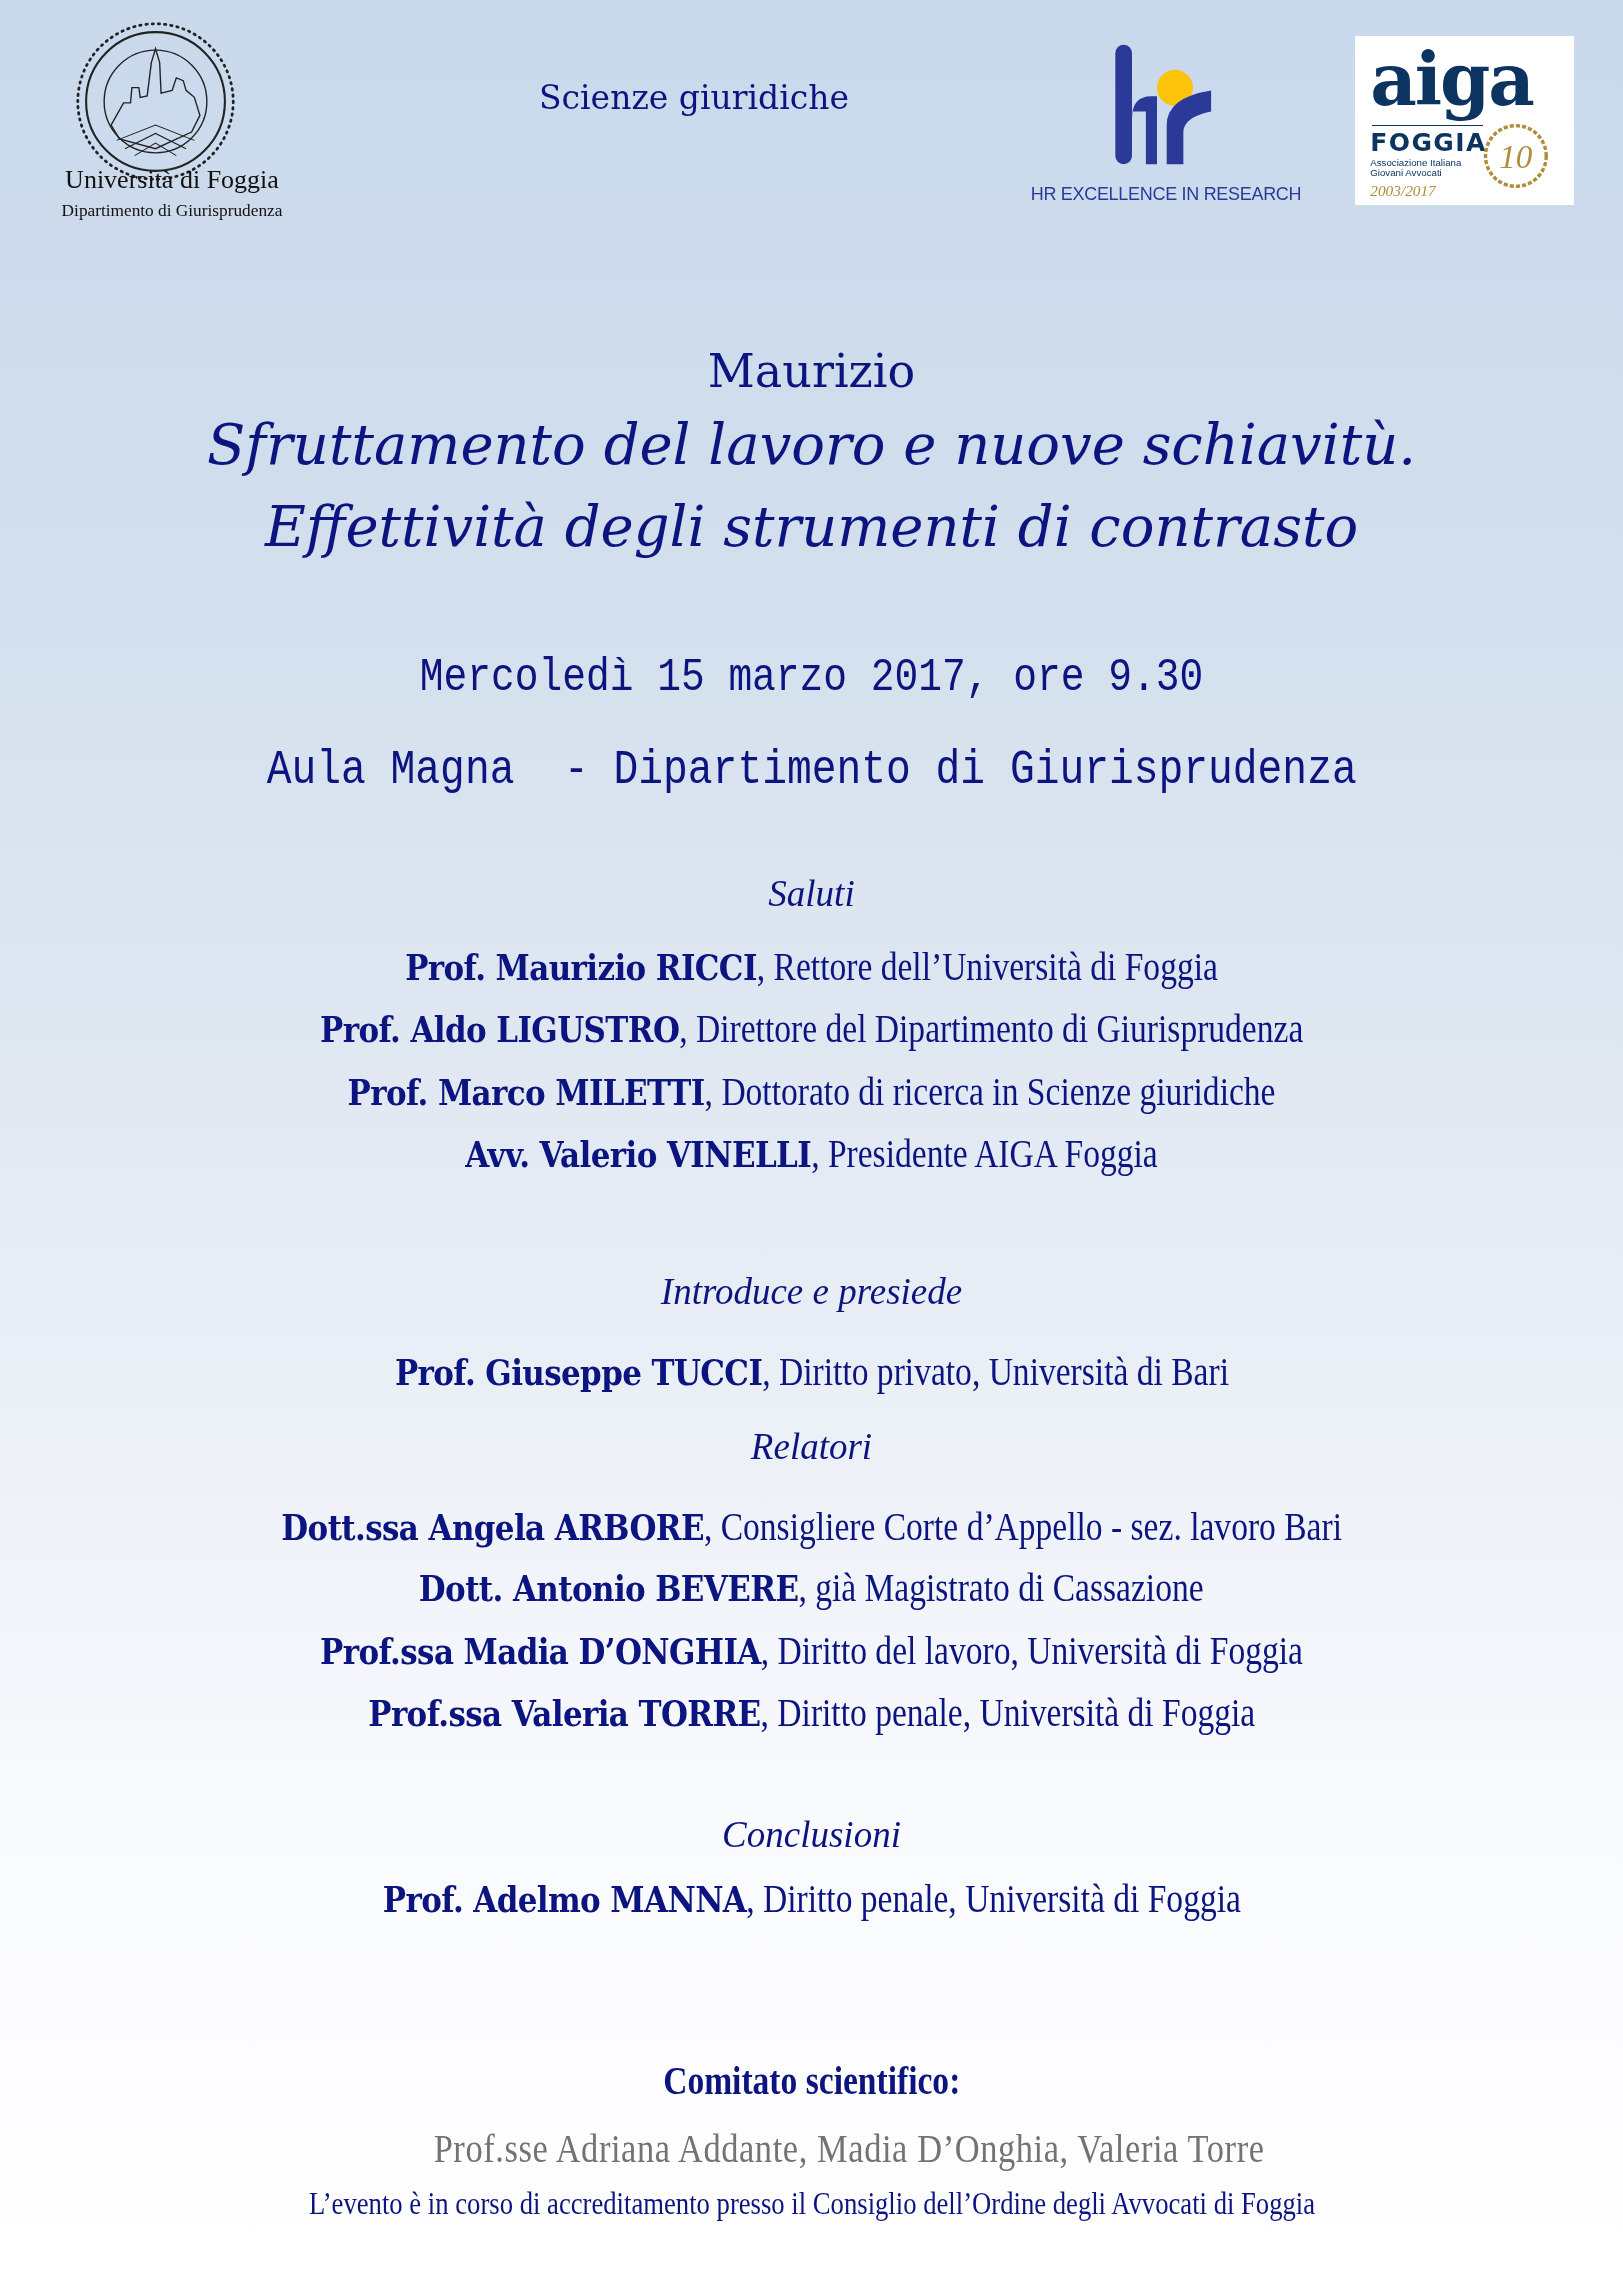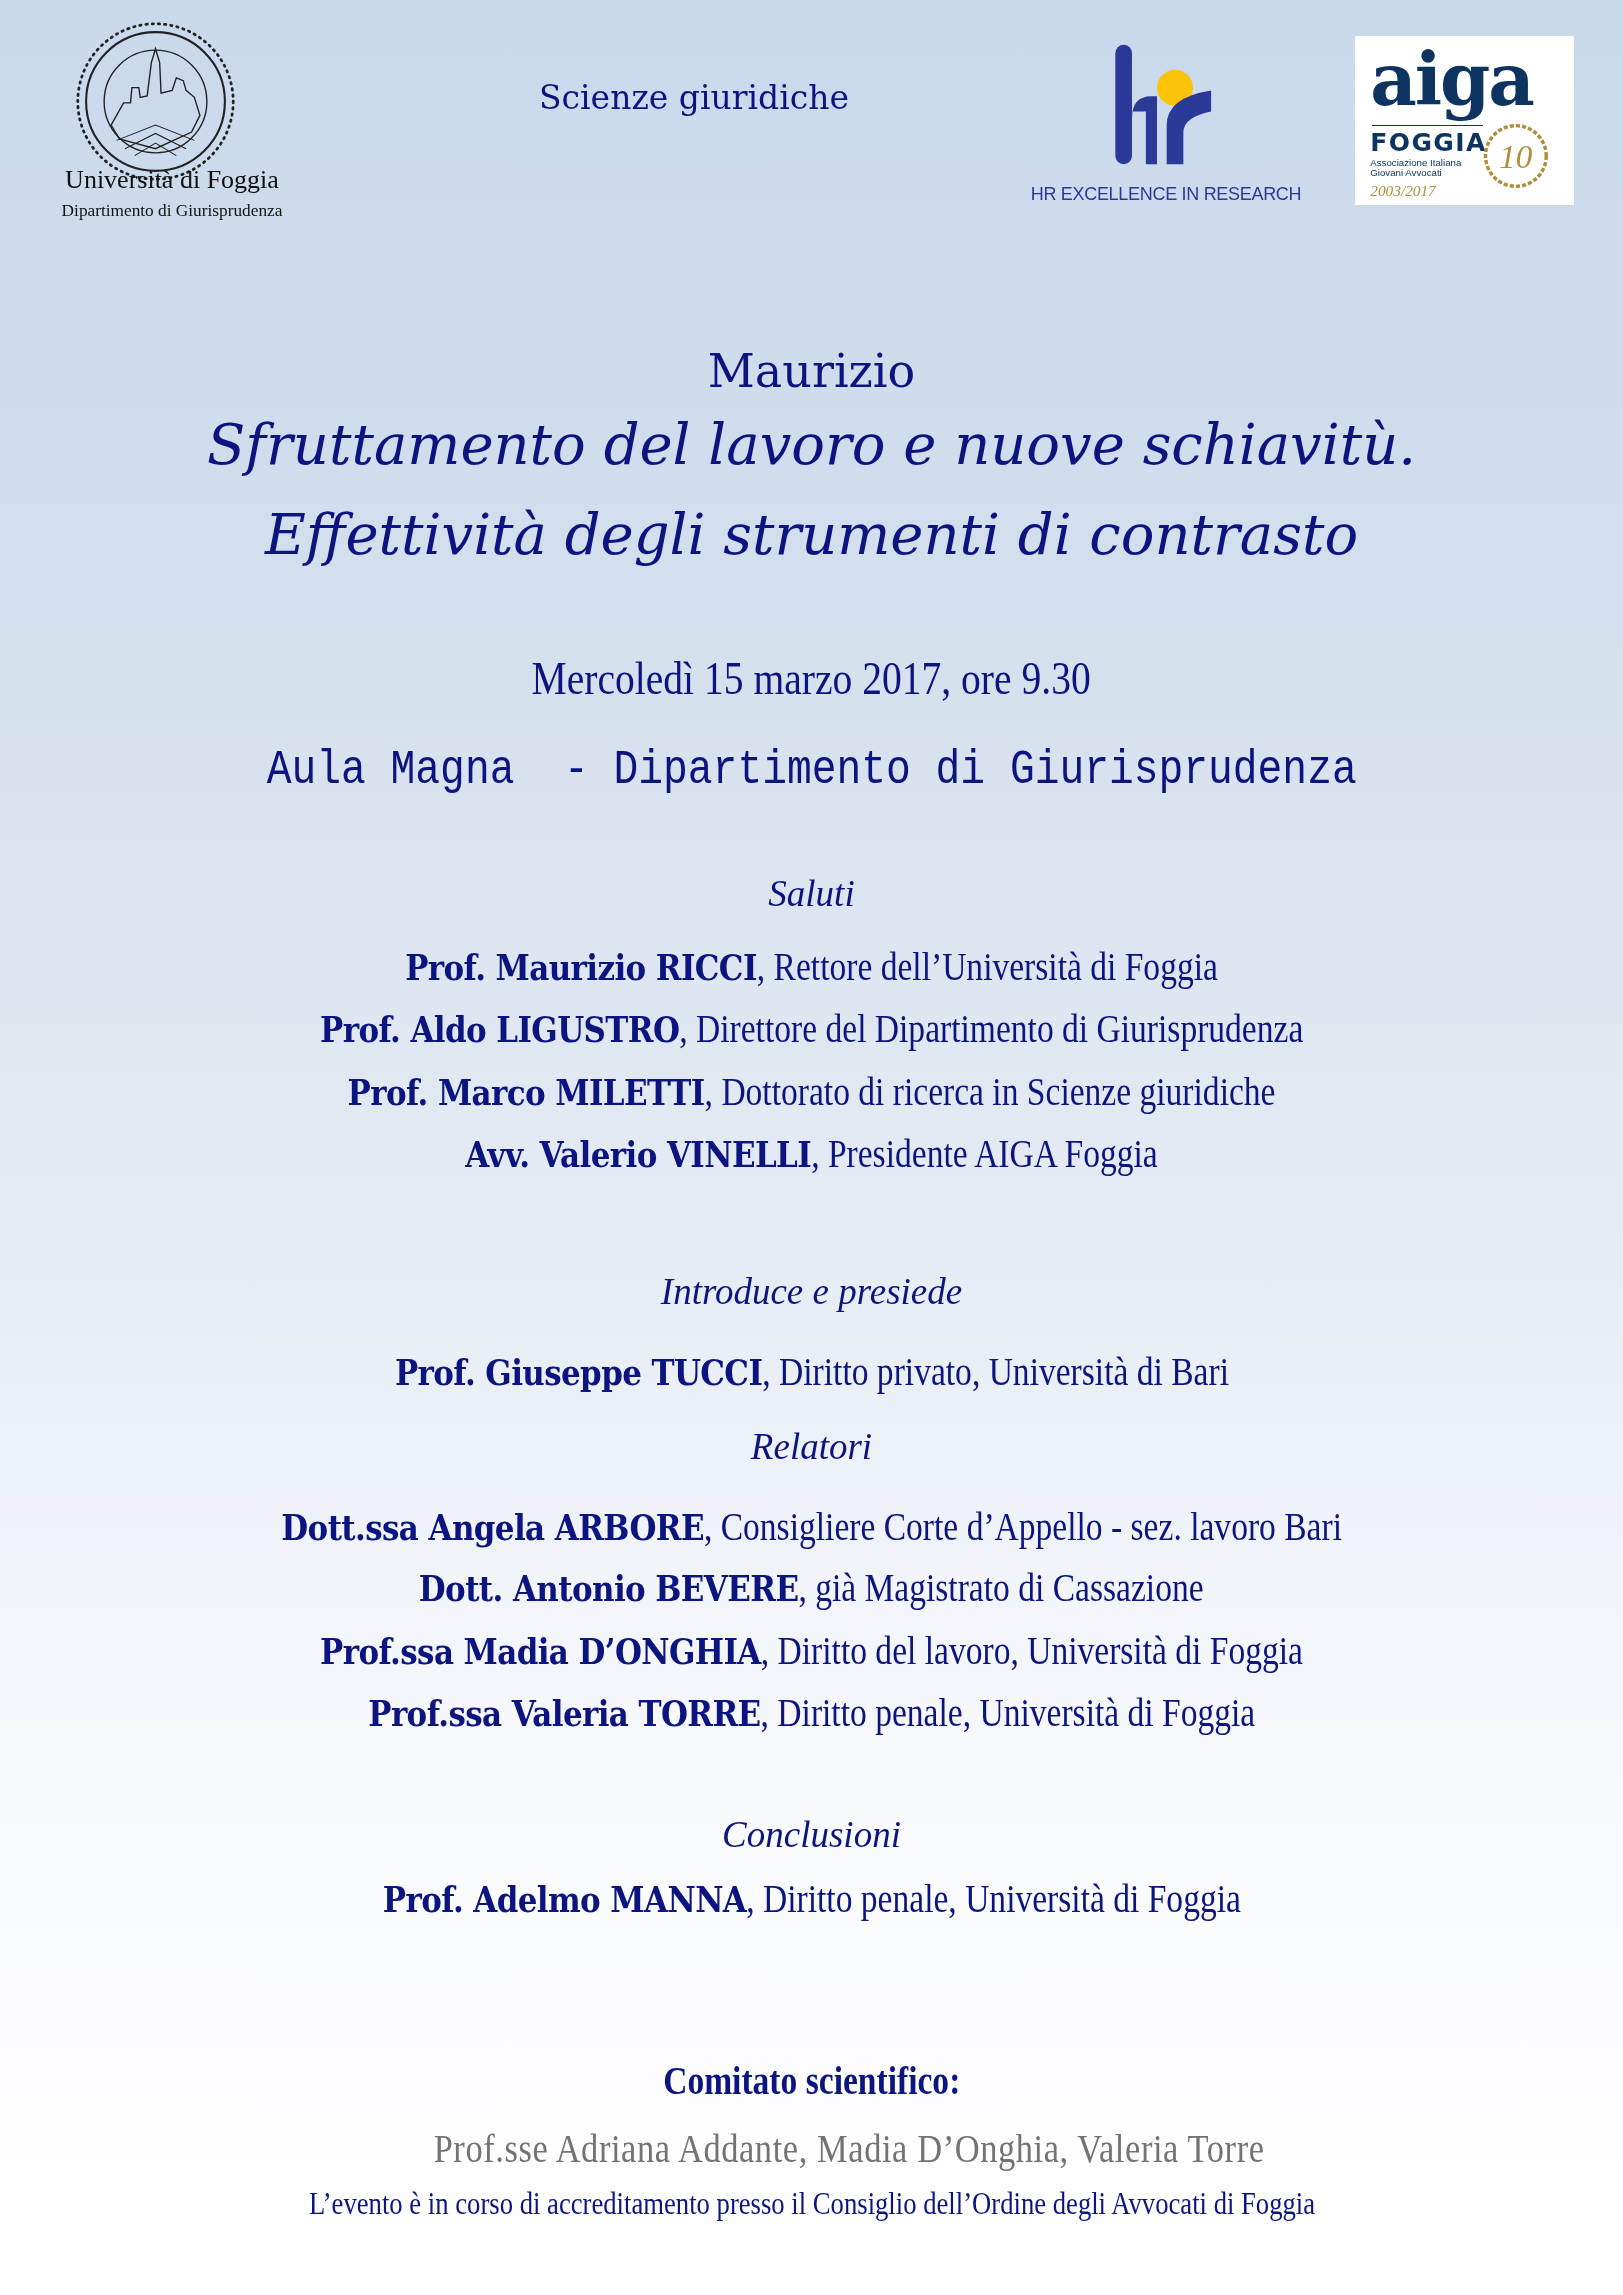--- a/index.html
+++ b/index.html
@@ -27,23 +27,23 @@
   .aiga-word { position:absolute; left:15.3px; top:5.6px; font-size:72px; font-weight:bold; color:#0d3461; font-family:"DejaVu Serif", serif; letter-spacing:-2.1px; line-height:76px; }
   .aiga-line { position:absolute; left:16.7px; top:89px; width:111px; height:1.4px; background:#0d3461; }
   .aiga-foggia { position:absolute; left:15.3px; top:92px; font-size:25px; font-weight:bold; color:#0d3461; font-family:"DejaVu Sans", sans-serif; letter-spacing:1.4px; }
   .aiga-assoc { position:absolute; left:15.3px; top:122px; font-size:9.7px; line-height:9.7px; color:#0d3461; font-family:"Liberation Sans", sans-serif; }
   .aiga-years { position:absolute; left:15.3px; top:146px; font-size:15.3px; color:#b08d3a; font-style:italic; font-family:"Liberation Serif", serif; }
   .aiga-medal { position:absolute; left:125px; top:82px; width:69px; height:76px; }
 
   
   .seminario { top:344px; font-size:46px; font-family:"DejaVu Serif", serif; color:#0c1480; }
   .title { font-size:56px; font-style:italic; font-family:"DejaVu Serif", serif; color:#0c1480; }
-  .t1 { top:412px; } .t2 { top:494px;margin-top:8px; }
+  .t1 { top:412px; } .t2 { top:494px; }
 
-  .date { top:652px; font-size:46px; color:#0c1480; font-family:Liberation Serif, serif; }
+  .date { top:652px; font-size:46px; color:#0c1480; font-family:Liberation Mono, monospace; }
   .place { top:743px; font-size:48px; color:#0c1480; font-family:Liberation Mono, monospace; }
 
   .section { font-size:37px; font-style:italic; color:#0c1480; font-family:"Liberation Serif", serif; }
   .person { font-size:39px; color:#0c1480; font-family:"Liberation Serif", serif; }
   .person b { font-family:"DejaVu Serif", serif; font-weight:bold; font-size:36px; letter-spacing:-0.7px; }
 
   .comitato { top:2058px; font-size:39px; font-weight:bold; color:#0c1480; font-family:"Liberation Serif", serif; }
   .profsse { top:2125px; font-size:40px; color:#737373; font-family:"Liberation Serif", serif; letter-spacing:0.7px;margin-left:38px; }
   .evento { top:2186px; font-size:31px; color:#0c1480; font-family:"Liberation Serif", serif; }
 </style>

